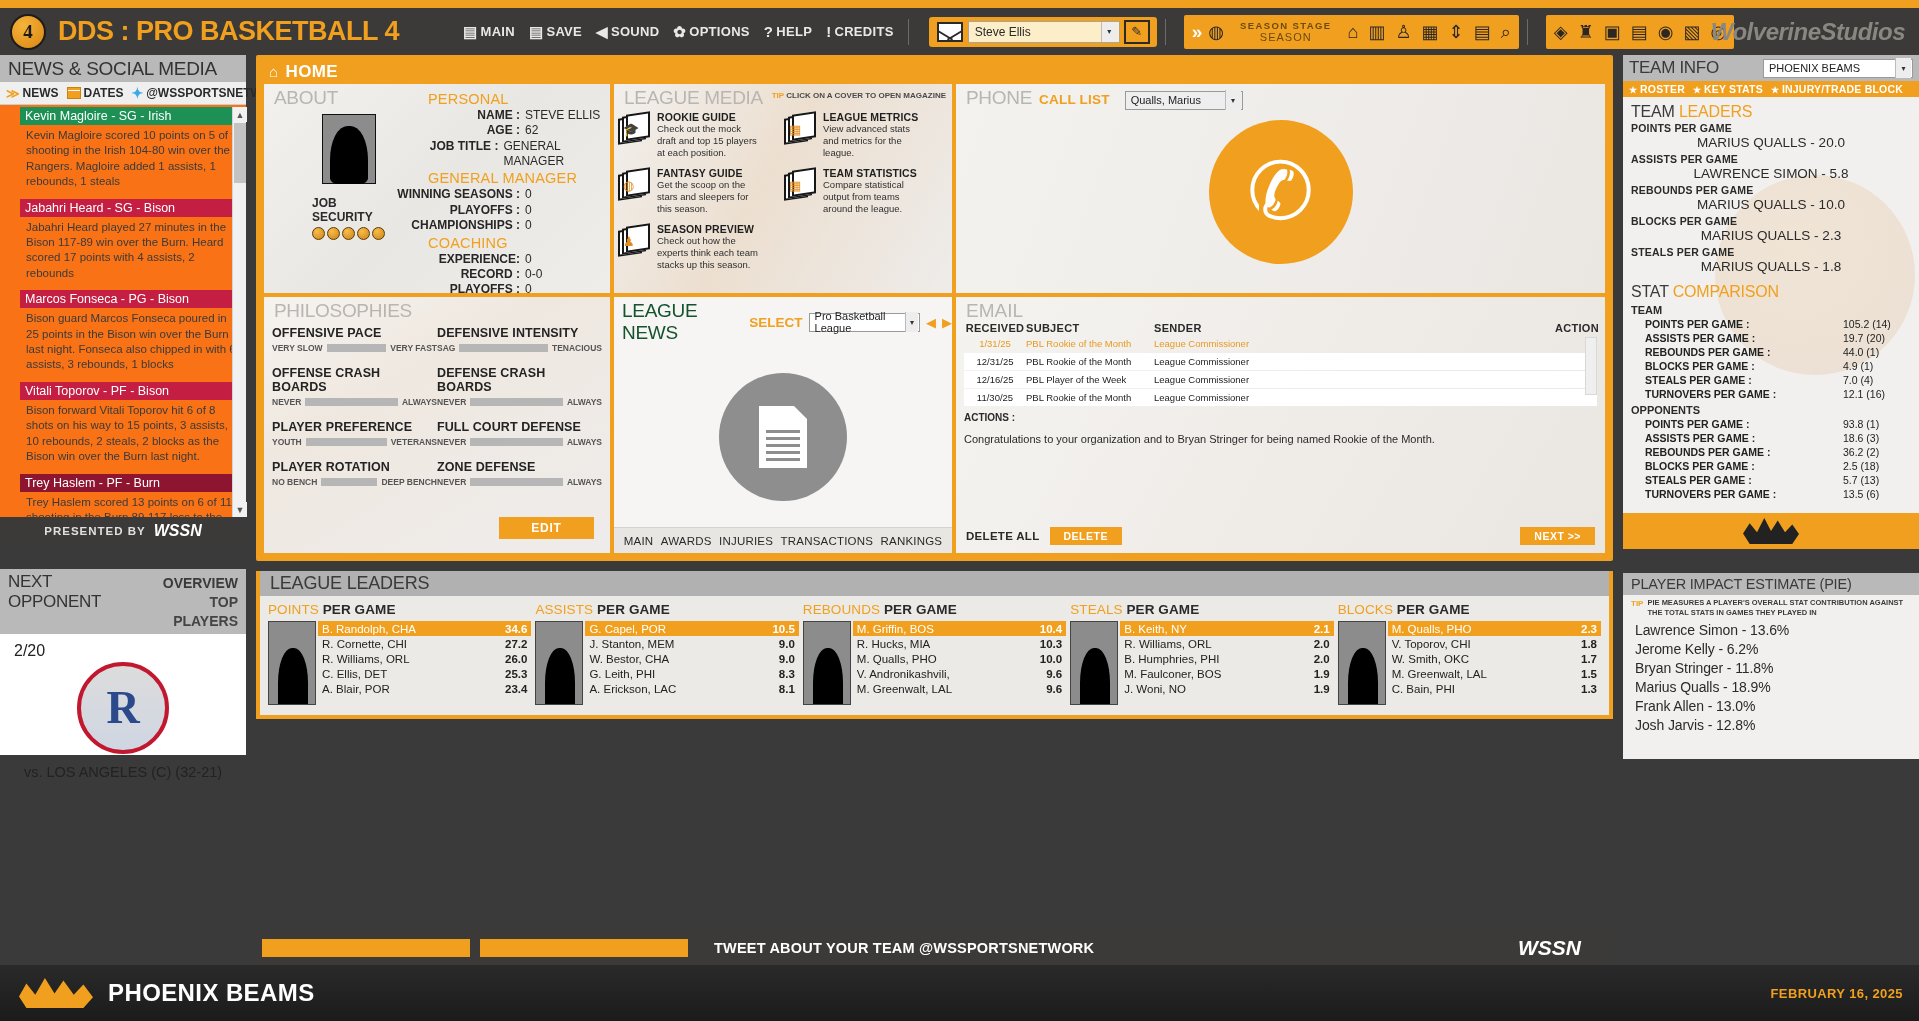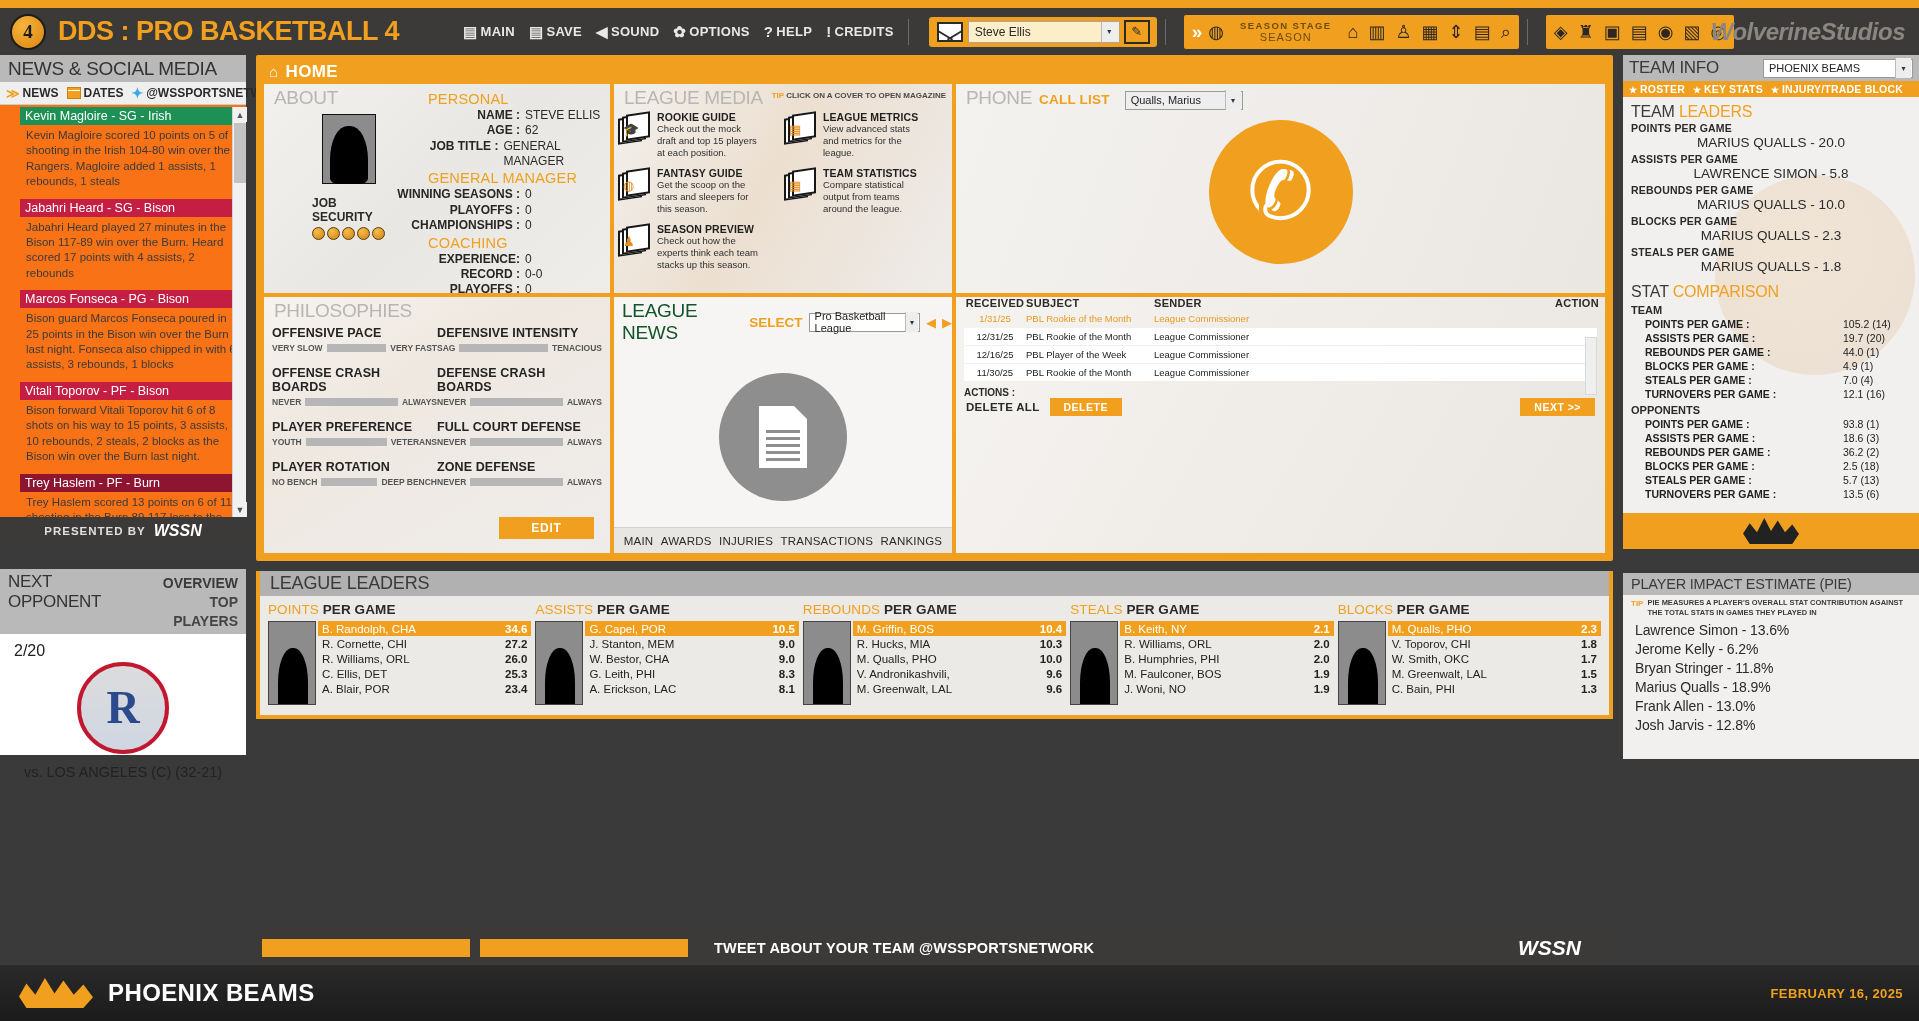--- a/index.html
+++ b/index.html
@@ -732,20 +732,21 @@
             <div class="lnews-tabs">
               <span class="ln-tab">MAIN</span>
               <span class="ln-tab">AWARDS</span>
               <span class="ln-tab">INJURIES</span>
               <span class="ln-tab">TRANSACTIONS</span>
               <span class="ln-tab">RANKINGS</span>
             </div>
           </div>
 
           <div class="sub email">
+            <div class="email-head">EMAIL</div>
             <div class="mailtbl">
               <div class="mh">
                 <span class="mc1">RECEIVED</span>
                 <span class="mc2">SUBJECT</span>
                 <span class="mc3">SENDER</span>
                 <span class="mc4">ACTION</span>
               </div>
               <div class="mr sel">
                 <span class="mc1">1/31/25</span>
                 <span class="mc2">PBL Rookie of the Month</span>
@@ -766,20 +767,21 @@
               </div>
               <div class="mr">
                 <span class="mc1">11/30/25</span>
                 <span class="mc2">PBL Rookie of the Month</span>
                 <span class="mc3">League Commissioner</span>
                 <span class="mc4"></span>
               </div>
             </div>
             <div class="mailscroll"></div>
             <div class="actions">ACTIONS :</div>
+            <div class="actionbody">Congratulations to your organization and to Bryan Stringer for being named Rookie of the Month.</div>
             <div class="email-foot">
               <span class="del-all">DELETE ALL</span>
               <span class="obtn">DELETE</span>
               <span class="obtn nextbtn">NEXT &gt;&gt;</span>
             </div>
           </div>
         </div>
       </div>
 
       <div class="leaders">

